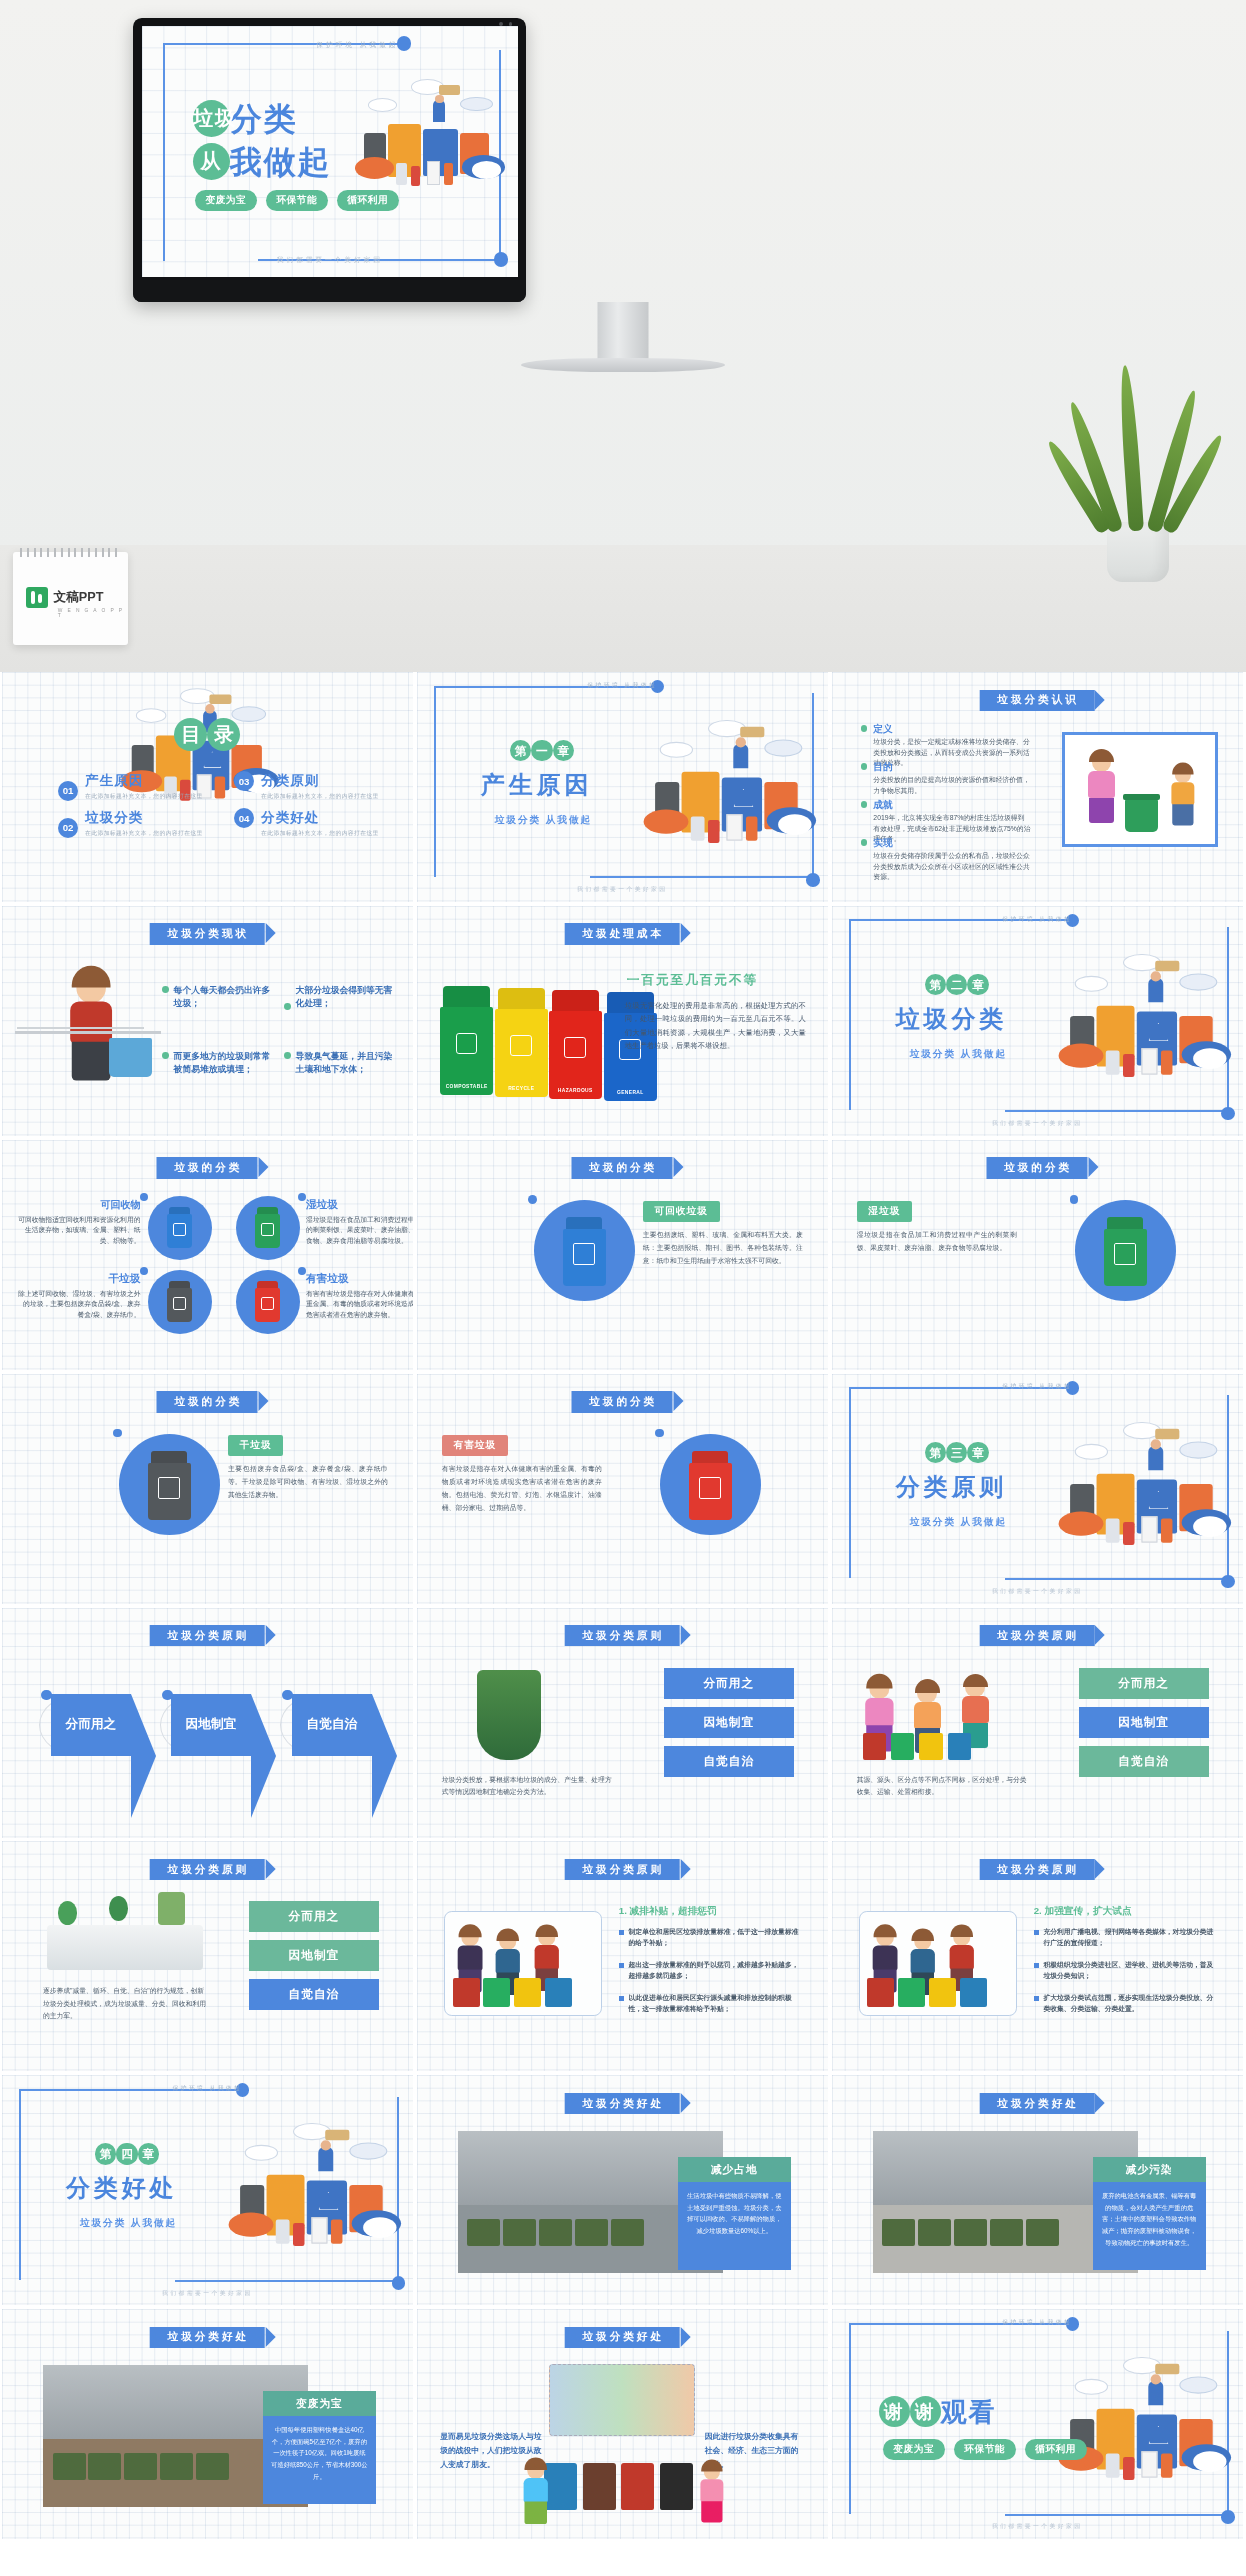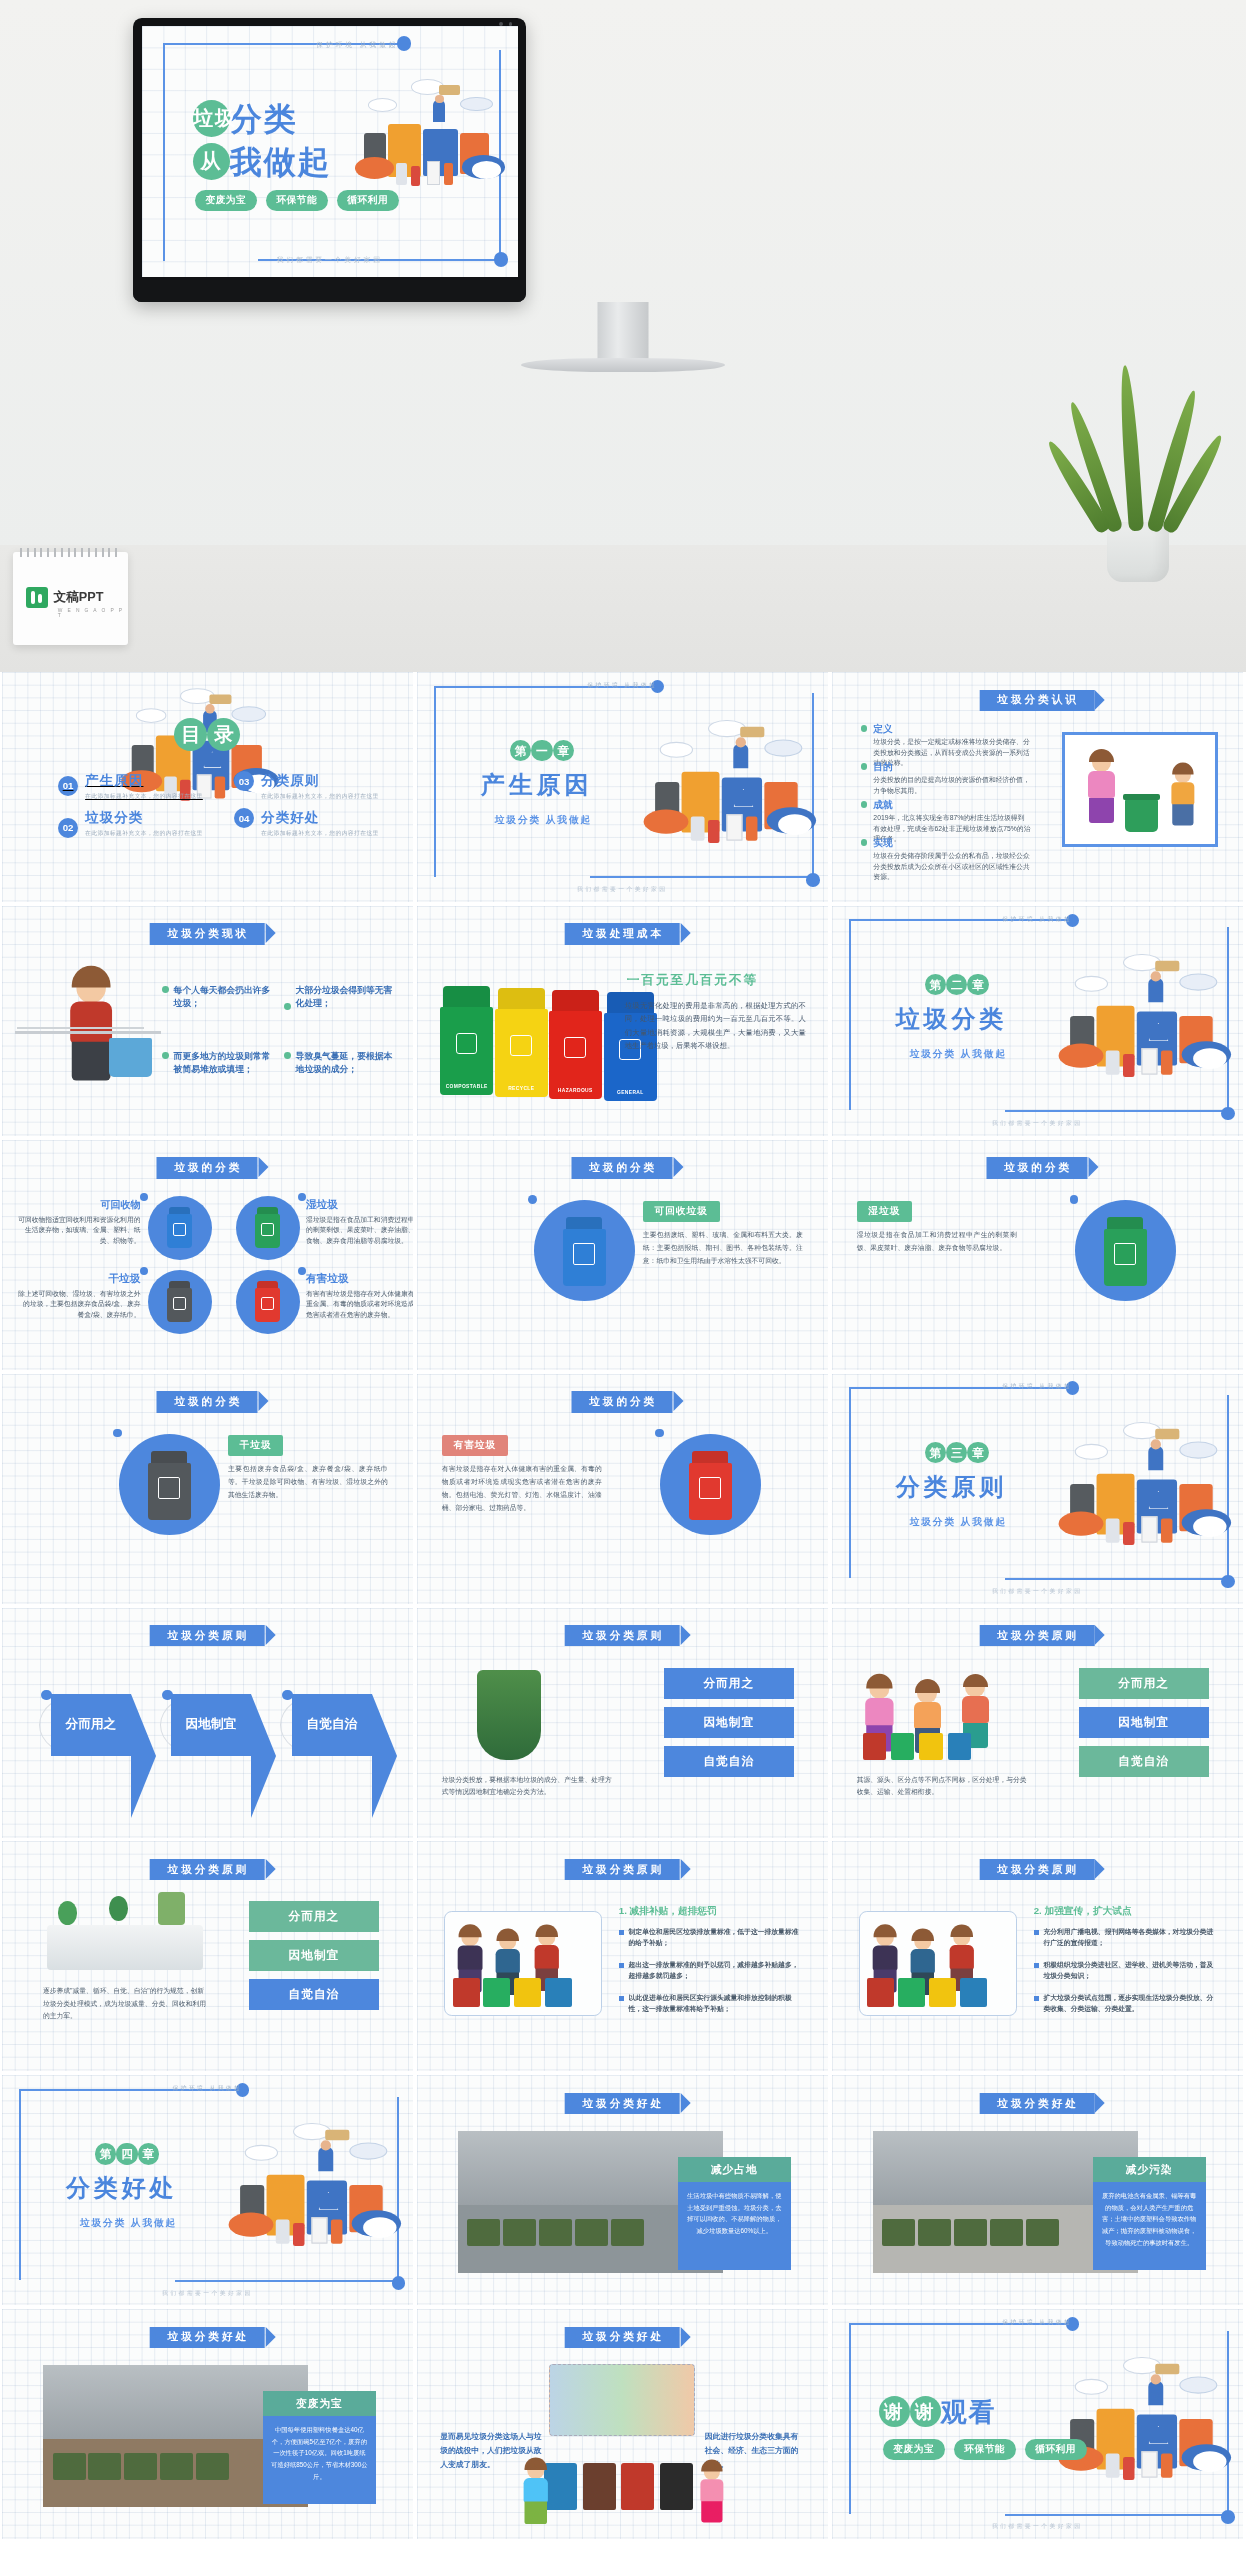--- a/index.html
+++ b/index.html
@@ -220,21 +220,21 @@
             <div class="cloudy" style="left:121px;top:88px;width:29px;height:17.5px;background:#fff;"></div>
             <div style="position:absolute;left:82px;top:27px;width:12.7px;height:21.4px;background:#3f74c4;border-radius:4.9px 4.9px 0 0;"></div>
             <div class="head" style="left:84px;top:21.4px;width:8.8px;height:8.8px;background:#e8b48e;"></div>
             <div style="position:absolute;left:88px;top:11.7px;width:21.4px;height:9.7px;background:#d9b477;border-radius:1.9px;"></div>
             <div style="position:absolute;left:45px;top:90px;width:11.7px;height:21.4px;background:#e0e4ea;border-radius:1.9px;"></div>
             <div style="position:absolute;left:60px;top:93px;width:9.7px;height:19.5px;background:#d94a3d;border-radius:1.9px;"></div>
             <div style="position:absolute;left:76px;top:88px;width:13.6px;height:23.4px;background:#f5f5f5;border:1px solid #d0d5dc;"></div>
             <div style="position:absolute;left:93px;top:90px;width:9.7px;height:21.4px;background:#e8703a;border-radius:1.9px;"></div>
           </div>
           <div style="position:absolute;left:50%;top:49px;transform:translateX(-50%);font-size:23.4px;font-weight:800;color:#fff;"><span class="gcircle" style="width:33px;height:33px;line-height:33px;font-size:19.5px;">目</span><span class="gcircle" style="width:33px;height:33px;line-height:33px;font-size:19.5px;">录</span></div>
-          <div style="position:absolute;left:56px;top:99px;display:flex;gap:6.8px;align-items:center;width:166px;text-decoration:underline;">
+          <div style="position:absolute;left:56px;top:99px;display:flex;gap:6.8px;align-items:flex-end;width:166px;">
             <span class="toc-num">01</span>
             <span><span class="toc-h">产生原因</span><div class="toc-p">在此添加标题补充文本，您的内容打在这里</div></span>
           </div>
           <div style="position:absolute;left:56px;top:136px;display:flex;gap:6.8px;align-items:flex-end;width:166px;">
             <span class="toc-num">02</span>
             <span><span class="toc-h">垃圾分类</span><div class="toc-p">在此添加标题补充文本，您的内容打在这里</div></span>
           </div>
           <div style="position:absolute;left:232px;top:99px;display:flex;gap:6.8px;align-items:flex-start;width:166px;">
             <span class="toc-num">03</span>
             <span><span class="toc-h">分类原则</span><div class="toc-p">在此添加标题补充文本，您的内容打在这里</div></span>
@@ -351,21 +351,21 @@
           <div style="position:absolute;left:282px;top:78px;width:115px;display:flex;gap:4.9px;align-items:flex-end;">
             <span class="gdot"></span>
             <span style="font-size:8.8px;font-weight:700;color:#3a6fb5;line-height:1.5;">大部分垃圾会得到等无害化处理；</span>
           </div>
           <div style="position:absolute;left:160px;top:144px;width:115px;display:flex;gap:4.9px;align-items:flex-start;">
             <span class="gdot"></span>
             <span style="font-size:8.8px;font-weight:700;color:#3a6fb5;line-height:1.5;">而更多地方的垃圾则常常被简易堆放或填埋；</span>
           </div>
           <div style="position:absolute;left:282px;top:144px;width:115px;display:flex;gap:4.9px;align-items:flex-start;">
             <span class="gdot"></span>
-            <span style="font-size:8.8px;font-weight:700;color:#3a6fb5;line-height:1.5;">导致臭气蔓延，要根据本地垃圾的成分；</span>
+            <span style="font-size:8.8px;font-weight:700;color:#3a6fb5;line-height:1.5;">导致臭气蔓延，并且污染土壤和地下水体；</span>
           </div>
         </div>
       </div>
       <div class="thumb">
         <div class="slide">
           <div class="grid-bg sm"></div>
           <div class="ribbon" style="left:50%;transform:translateX(-50%);top:17.5px;">垃圾处理成本</div>
           <div style="position:absolute;left:23.4px;top:80px;width:53px;height:109px;">
             <div style="position:absolute;left:2.9px;top:0;width:47px;height:21.4px;background:#1a9e4b;border-radius:3.9px 3.9px 0 0;filter:brightness(.9);"></div>
             <div style="position:absolute;left:0;top:21.4px;width:53px;height:88px;background:#1a9e4b;border-radius:1.9px 1.9px 3.9px 3.9px;"></div>

